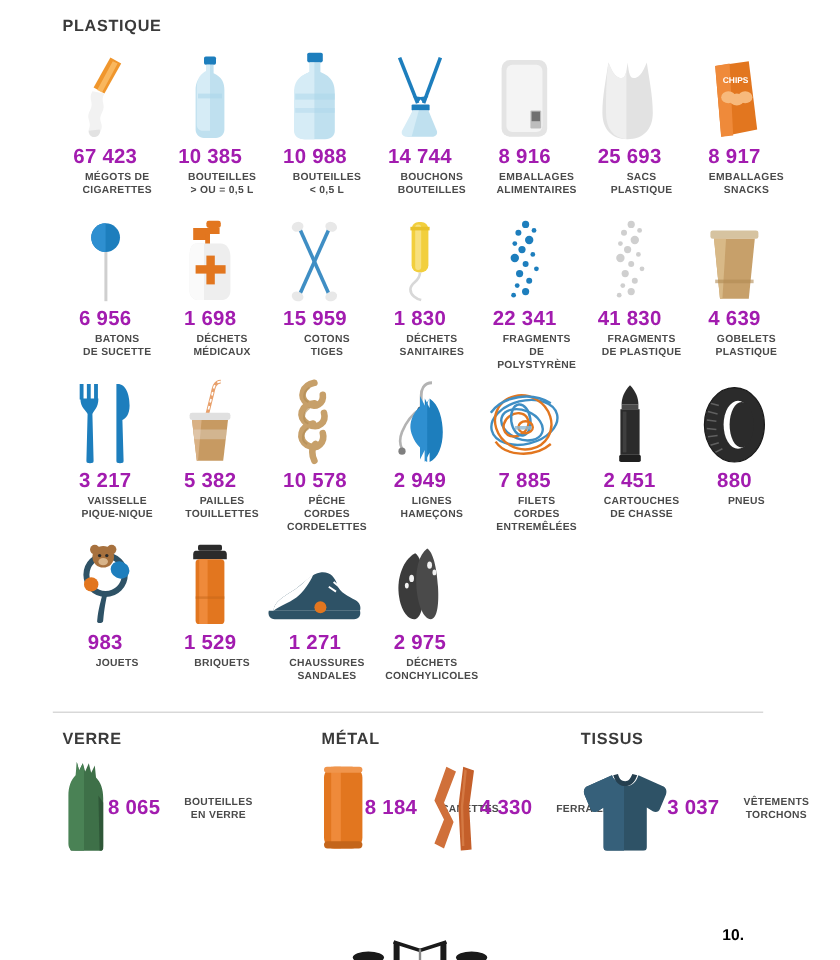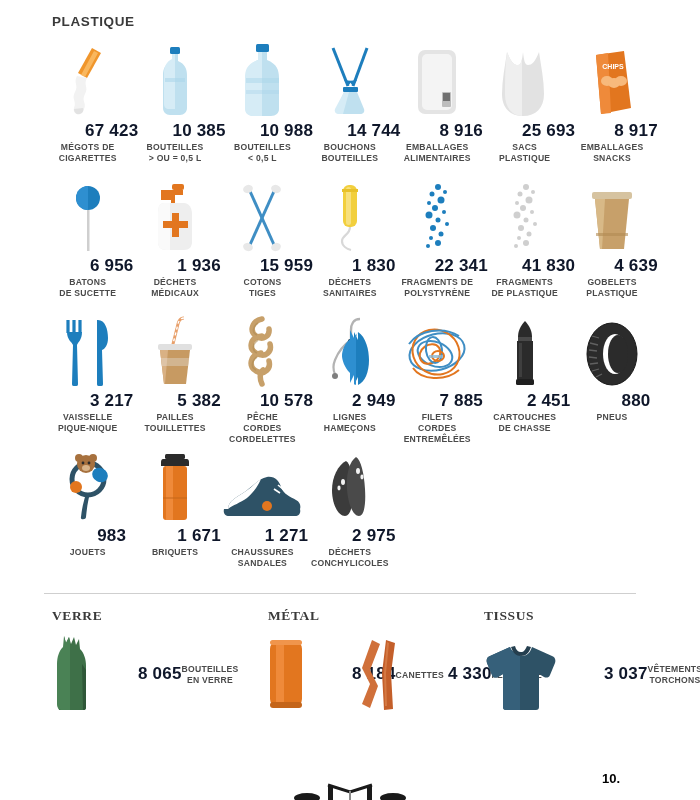--- a/index.html
+++ b/index.html
@@ -47,47 +47,47 @@
     width:86px;
     display:flex;
     align-items:flex-end;
     justify-content:center;
     margin-bottom:6px;
   }
   .art svg{display:block;overflow:visible;}
   .count{
     font-size:17px;
     font-weight:bold;
-    color:#0f172a;
+    color:#a21caf;
     line-height:1.05;
     letter-spacing:0.2px;
     white-space:nowrap;
-    margin-left:48px;
   }
   .label{
     margin-top:2px;
     font-size:8.6px;
     font-weight:bold;
     line-height:1.28;
     letter-spacing:0.25px;
     text-align:center;
     color:#4a4a4a;
     text-transform:uppercase;
+    margin-left:20px;
   }
 
   
   #divider{
     position:absolute;
     left:44px;top:593px;width:592px;height:1px;
     background:#cfcfcf;
   }
 
   
   .matgroup{position:absolute;}
-  .matgroup .grp-title{margin-bottom:8px;font-family:Liberation Serif, serif;}
+  .matgroup .grp-title{margin-bottom:8px;}
   .matrow{display:flex;}
   .matcell{
     width:86px;
     display:flex;flex-direction:row;align-items:center;
   }
   .matart{height:78px;width:86px;display:flex;align-items:flex-end;justify-content:center;margin-bottom:6px;}
   #grp-verre{left:52px;top:608px;}
   #grp-metal{left:268px;top:608px;}
   #grp-tissus{left:484px;top:608px;}
   #grp-tissus .grp-title{text-align:left;}
@@ -216,21 +216,21 @@
           <svg width="40" height="68" viewBox="0 0 40 68">
    <rect x="17" y="1" width="12" height="6" rx="2" fill="#e2761f"></rect>
    <path d="M6 7 h22 v5 h-9 v5 h-13 z" fill="#e2761f"></path>
    <rect x="16" y="12" width="4" height="9" fill="#e2761f"></rect>
    <path d="M9 20 h20 c5 0 8 5 8 11 v28 c0 5 -3 8 -8 8 h-18 c-5 0 -8 -3 -8 -8 v-28 c0 -6 1 -11 6 -11 z" fill="#eeeeee"></path>
    <path d="M9 20 h6 v47 h-4 c-5 0 -8 -3 -8 -8 v-28 c0 -6 1 -11 6 -11 z" fill="#fafafa"></path>
    <rect x="17" y="30" width="7" height="24" fill="#e2761f"></rect>
    <rect x="8" y="38" width="25" height="7" fill="#e2761f"></rect>
  </svg>
         </div>
-        <div class="count">1 936</div>
+        <div class="count">1 698</div>
         <div class="label">DÉCHETS<br>MÉDICAUX</div>
       </div>
       <div class="cell">
         <div class="art">
           <svg width="44" height="66" viewBox="0 0 44 66">
    <path d="M9 4 L35 62" stroke="#3f8ec4" stroke-width="3"></path>
    <path d="M35 4 L9 62" stroke="#3f8ec4" stroke-width="3"></path>
    <ellipse cx="8" cy="4" rx="5" ry="4" fill="#e8e8e8" transform="rotate(-20 8 4)"></ellipse>
    <ellipse cx="36" cy="4" rx="5" ry="4" fill="#e8e8e8" transform="rotate(20 36 4)"></ellipse>
    <ellipse cx="36" cy="62" rx="5" ry="4" fill="#e8e8e8" transform="rotate(-20 36 62)"></ellipse>
@@ -439,21 +439,21 @@
       <div class="cell">
         <div class="art">
           <svg width="32" height="68" viewBox="0 0 32 68">
    <rect x="6" y="1" width="20" height="5" rx="1.5" fill="#2b2b2b"></rect>
    <path d="M4 6 h24 c1 0 2 1 2 3 v4 h-28 v-4 c0 -2 1 -3 2 -3 z" fill="#2b2b2b"></path>
    <rect x="4" y="13" width="24" height="54" rx="3" fill="#e2761f"></rect>
    <rect x="7" y="13" width="7" height="54" fill="#ef8a3a"></rect>
    <rect x="4" y="44" width="24" height="2" fill="#c4651a" opacity=".5"></rect>
  </svg>
         </div>
-        <div class="count">1 671</div>
+        <div class="count">1 529</div>
         <div class="label">BRIQUETS</div>
       </div>
       <div class="cell">
         <div class="art">
           <svg width="80" height="50" viewBox="0 0 80 50">
    <path d="M6 38 c0 -8 9 -12 18 -18 c8 -6 14 -13 21 -14 c8 -1 12 4 14 10 c2 7 10 10 15 13 c4 2 5 6 4 9 l-72 0 z" fill="#2e5266"></path>
    <path d="M6 38 c0 -8 9 -12 18 -18 c6 -4 10 -9 15 -12 c-3 7 -8 14 -14 19 c-7 5 -14 7 -19 11 z" fill="#ffffff"></path>
    <path d="M2 38 h76 c1 4 -1 7 -5 7 h-66 c-4 0 -6 -3 -5 -7 z" fill="#2e5266"></path>
    <circle cx="45" cy="35" r="5" fill="#e2761f"></circle>
    <g stroke="#ffffff" stroke-width="1.6">

